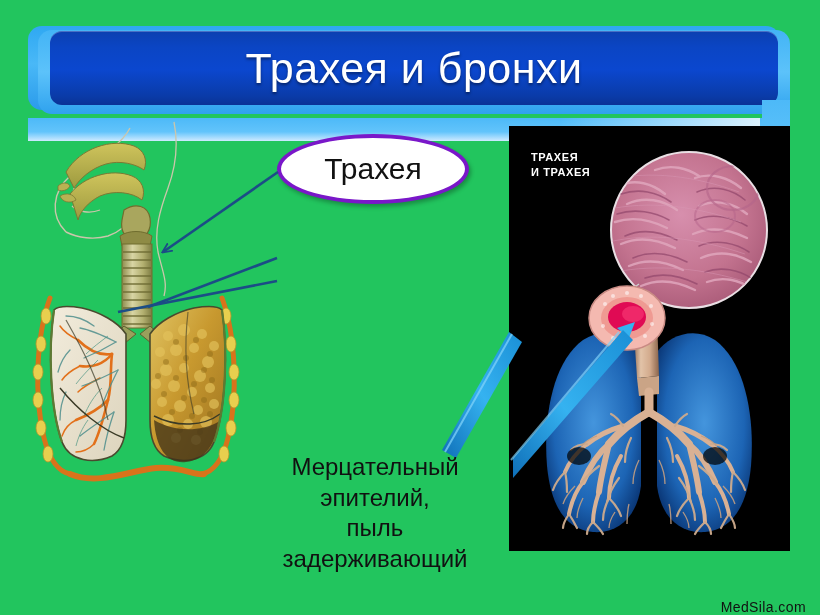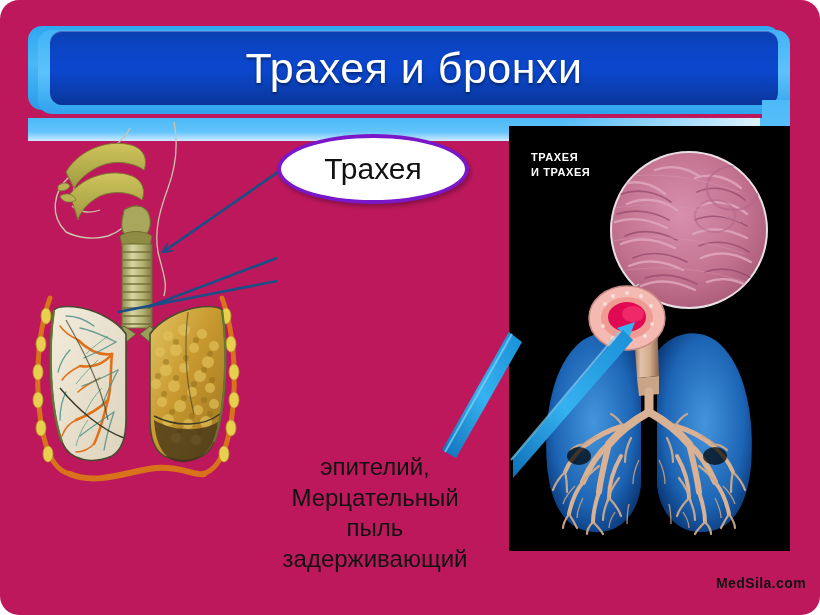--- a/index.html
+++ b/index.html
@@ -2,21 +2,21 @@
 <html lang="ru"><head>
 <meta charset="utf-8">
 <title>Трахея и бронхи</title>
 <style>
   html,body{margin:0;padding:0;background:#ffffff;}
   body{
     width:820px;height:615px;position:relative;overflow:hidden;
     font-family:"Liberation Sans","DejaVu Sans",sans-serif;
     background:#ffffff;
   }
-  .slide{position:absolute;inset:0;background:#be185d;border-radius:19px;}
+  .slide{position:absolute;inset:0;background:#22c55e;}
 
   
   .banner-wrap{position:absolute;left:28px;top:26px;width:762px;height:88px;}
   .banner-outer{
     position:absolute;left:0;top:0;width:752px;height:84px;
     background:linear-gradient(180deg,#2fa8f2 0%,#49b8f7 45%,#2b9bea 100%);
     border-radius:14px;
   }
   .banner-outer2{
     position:absolute;left:10px;top:4px;width:752px;height:84px;
@@ -76,22 +76,22 @@
   }
 
   
   .caption{
     position:absolute;left:236px;top:452px;width:278px;
     text-align:center;font-size:24px;color:#111;line-height:1.28;
   }
 
   
   .watermark{
-    position:absolute;right:14px;bottom:24px;
-    font-size:14px;font-weight:bold;color:#111;letter-spacing:.4px;
+    position:absolute;right:14px;bottom:0;
+    font-size:14px;font-weight:normal;color:#111;letter-spacing:.4px;
   }
 
   svg{display:block;overflow:visible;}
 </style>
 </head>
 <body>
 
 <div class="slide">
 
   <div class="banner-wrap">
@@ -485,21 +485,21 @@
         <stop offset="0%" stop-color="#0f6fb8"></stop>
         <stop offset="50%" stop-color="#35b2f0"></stop>
         <stop offset="100%" stop-color="#1a8fd6"></stop>
       </linearGradient>
     </defs>
     <path d="M69 2 L 82 12 L 16 128 L 2 120 Z" fill="url(#arrowg2)"></path>
     <path d="M72 4 L 5 122" stroke="#7fd2f8" stroke-width="2" opacity=".75" fill="none"></path>
   </svg>
 
   <div class="caption">
+    <div>Мерцательный</div>
     <div>эпителий,</div>
-    <div>Мерцательный</div>
     <div>пыль</div>
     <div>задерживающий</div>
   </div>
 
   <div class="watermark">MedSila.com</div>
 
 </div>
 
 </body></html>

